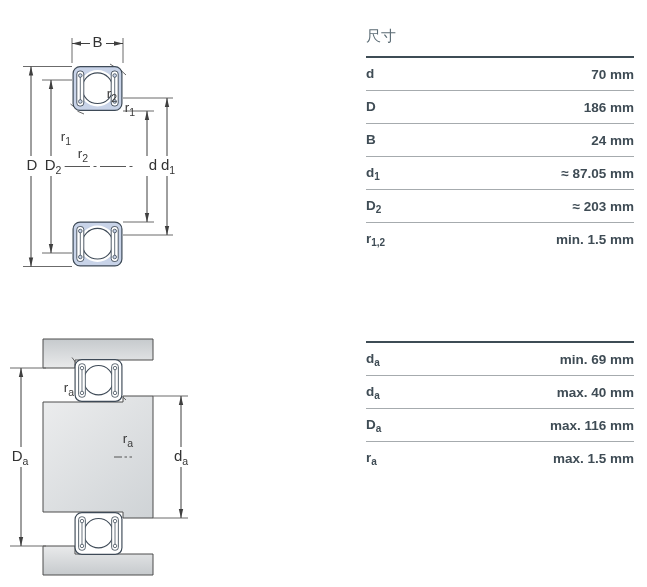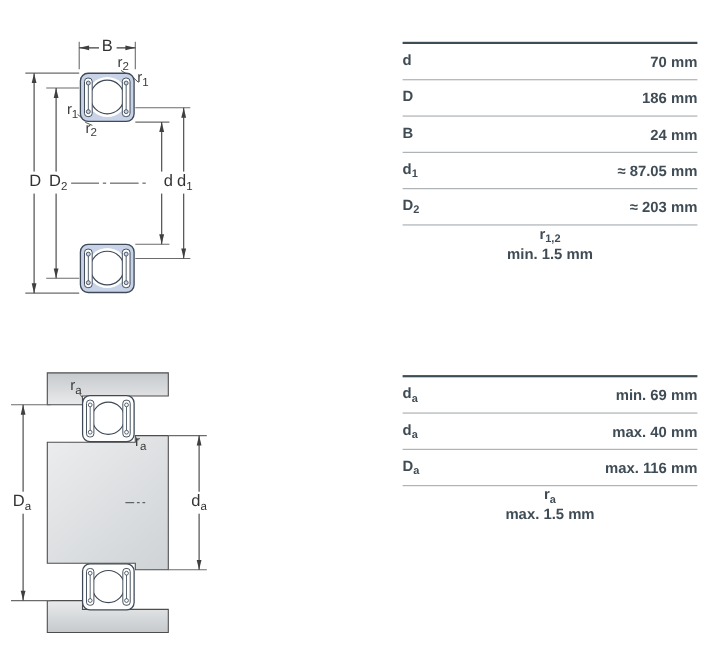--- a/index.html
+++ b/index.html
@@ -3,29 +3,29 @@
 <meta charset="utf-8">
 <style>
   html,body{margin:0;padding:0;background:#fff;}
   #page{position:relative;width:647px;height:587px;background:#fff;overflow:hidden;
         font-family:"Liberation Sans",sans-serif;}
   
   #fig-area{position:absolute;left:0;top:0;width:360px;height:587px;}
   .dl{position:absolute;transform:translate(-50%,-50%);font-size:15px;line-height:1;
       color:#333;white-space:nowrap;}
   .dl.bg{background:#fff;padding:1px 3px;}
-  .dl.sm{font-size:13.5px;color:#3a3a3a;}
+  .dl.sm{font-size:13.5px;color:#3a3a3a;margin-top:37px;}
   .dl .s{font-size:10.5px;vertical-align:-3.5px;}
   
   .tbl{position:absolute;left:366px;width:268px;color:#3f4c55;}
   .tbl h3{margin:0;font-size:15px;font-weight:400;color:#5d6d76;line-height:18px;}
   .tbl .rows{margin-top:11px;border-top:2px solid #3e4c55;}
   .row{display:flex;justify-content:space-between;align-items:center;height:32px;
        border-bottom:1px solid #a6abae;font-size:13.5px;}
-  .row:last-child{border-bottom:none;flex-direction:column;}
+  .row:last-child{border-bottom:none;}
   .row .lbl{font-weight:700;}
   .row .lbl .s{font-size:10px;font-weight:700;vertical-align:-3px;}
   .row .val{font-weight:700;}
 </style>
 </head>
 <body>
 
 <div id="page">
 
   <div id="fig-area">
@@ -158,20 +158,21 @@
     <div class="dl bg" style="left:153px;top:166px"><span>d</span><span class="s"></span></div>
     <div class="dl bg" style="left:168px;top:166px"><span>d</span><span class="s">1</span></div>
     
     <div class="dl sm" style="left:69px;top:352px"><span>r</span><span class="s">a</span></div>
     <div class="dl sm" style="left:128px;top:403px"><span>r</span><span class="s">a</span></div>
     <div class="dl bg" style="left:20px;top:457px"><span>D</span><span class="s">a</span></div>
     <div class="dl bg" style="left:181px;top:457px"><span>d</span><span class="s">a</span></div>
   </div>
 
   <section class="tbl" style="top:27px">
+    <h3>尺寸</h3>
     <div class="rows">
       <div class="row">
         <span class="lbl"><span>d</span><span class="s"></span></span>
         <span class="val">70 mm</span>
       </div>
       <div class="row">
         <span class="lbl"><span>D</span><span class="s"></span></span>
         <span class="val">186 mm</span>
       </div>
       <div class="row">

